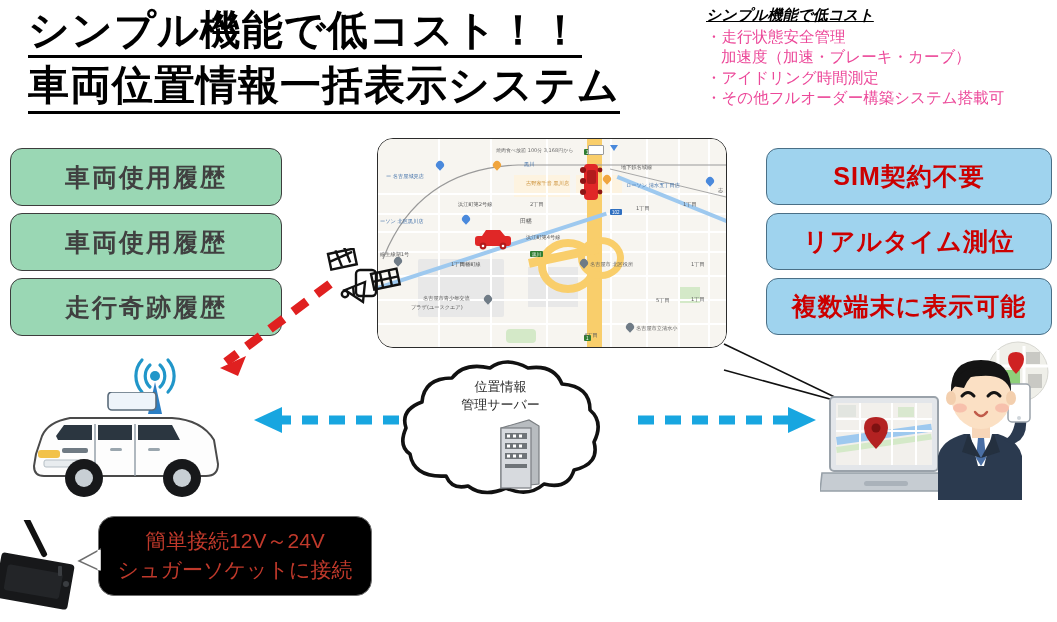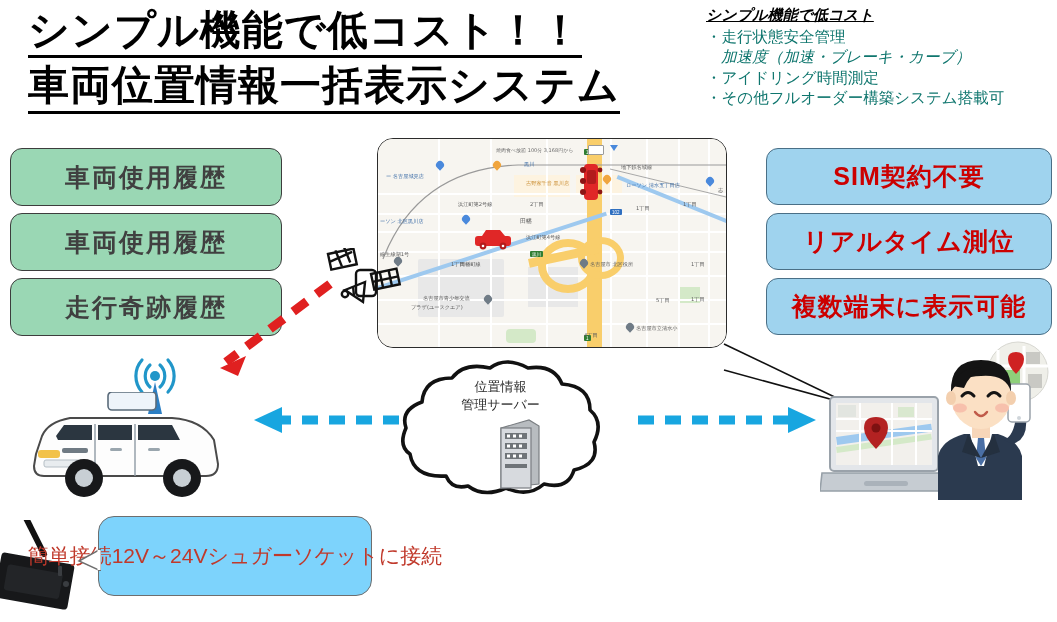--- a/index.html
+++ b/index.html
@@ -23,22 +23,22 @@
     padding-bottom:1px;margin-bottom:3px;
   }
 
   
   .opt-wrap{left:706px;top:6px;width:350px;}
   .opt-head{
     font-size:15px;color:#000;font-style:italic;font-weight:bold;
     text-decoration:underline;display:inline-block;margin-bottom:2px;
     letter-spacing:0px;
   }
-  .opt-line{font-size:15.5px;color:#0f766e;line-height:1.32;white-space:nowrap;}
-  .opt-line.indent{padding-left:15px;font-style:italic;}
+  .opt-line{font-size:15.5px;color:#ec4899;line-height:1.32;white-space:nowrap;}
+  .opt-line.indent{padding-left:15px;}
 
   
   .pill{
     border-radius:12px;border:1.6px solid #3d3d3d;
     display:flex;align-items:center;justify-content:center;
     box-sizing:border-box;
   }
   .pill-green{background:#9ad7b4;}
   .pill-green .pill-label{
     color:#404040;font-size:25px;font-weight:bold;letter-spacing:2px;
@@ -90,22 +90,22 @@
   
   .cloud-wrap{left:398px;top:358px;width:205px;height:140px;}
   .cloud-label{
     position:absolute;top:20px;left:0;width:205px;text-align:center;
     font-size:13px;color:#2b2b2b;line-height:1.42;
   }
 
   
   .bubble{
     left:98px;top:516px;width:272px;height:78px;
-    background:#7dd3fc;border:1.5px solid #6e6e6e;border-radius:16px;
-    display:flex;align-items:center;justify-content:center;flex-direction:row;
+    background:#000000;border:1.5px solid #6e6e6e;border-radius:16px;
+    display:flex;align-items:center;justify-content:center;flex-direction:column;
   }
   .bubble-line{
     color:#c0392b;font-size:21px;line-height:1.36;white-space:nowrap;
   }
   .bubble-tail{
     position:absolute;left:-22px;top:30px;width:24px;height:24px;
   }
 
   
   .price-box{

